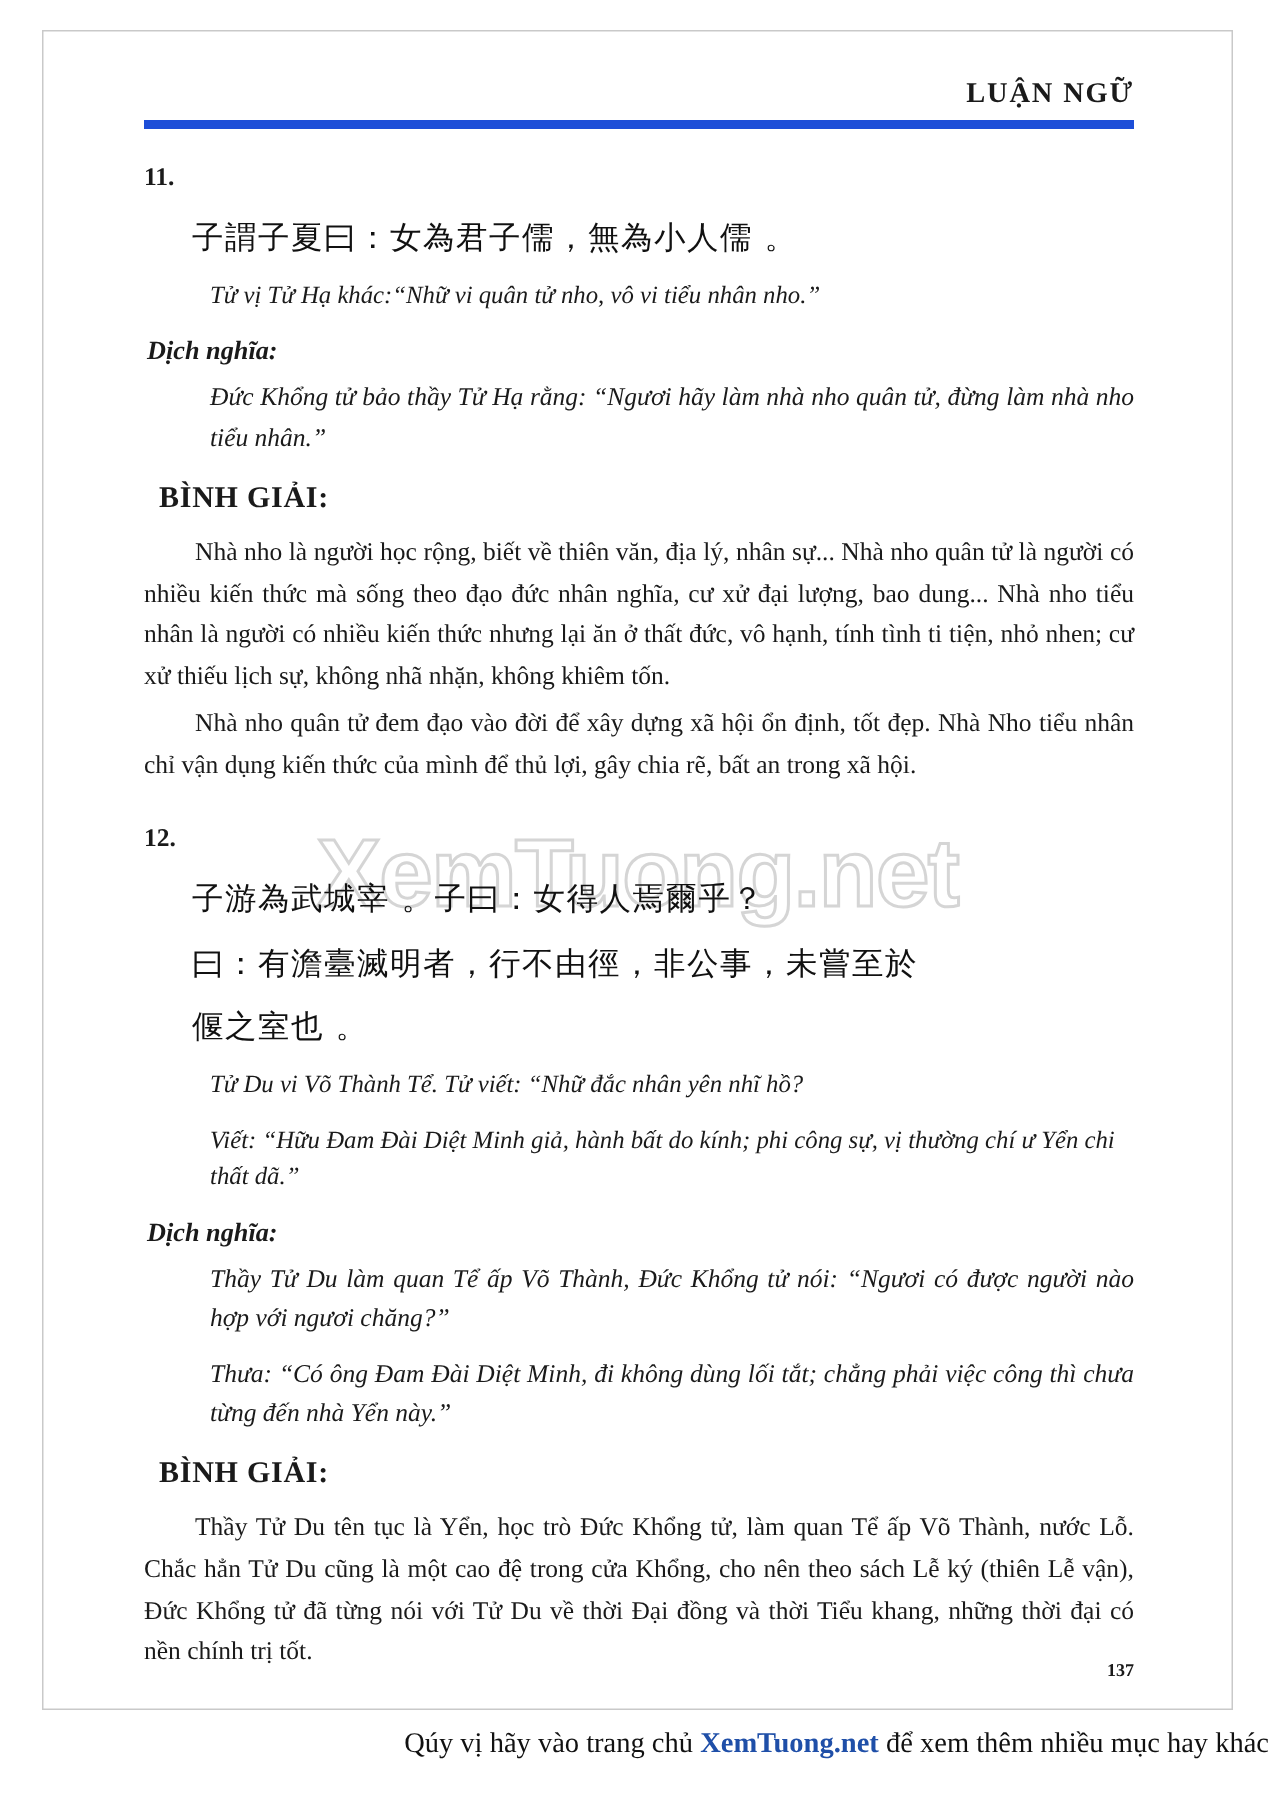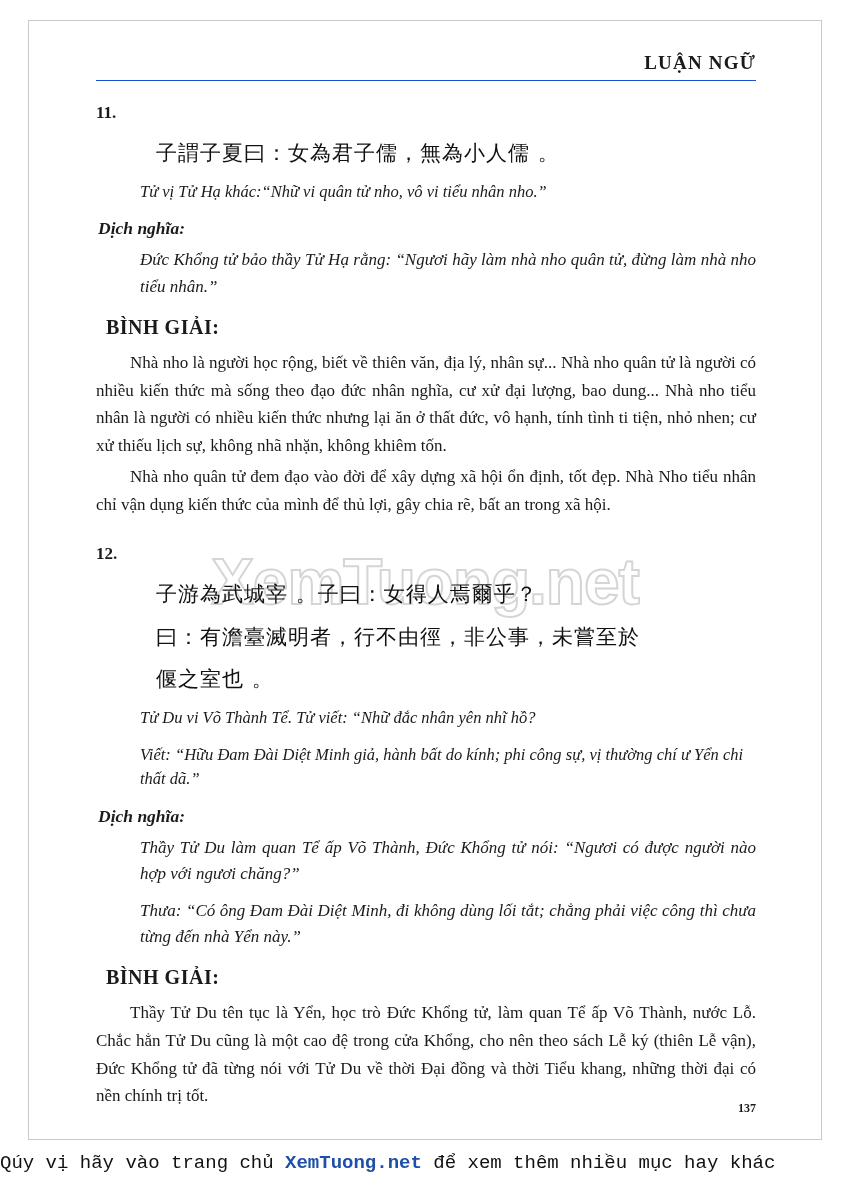--- a/index.html
+++ b/index.html
@@ -37,36 +37,36 @@
     width: 660px;
     box-sizing: border-box;
   }
   .header {
     text-align: right;
     font-family: "Liberation Serif", serif;
     font-weight: bold;
     font-size: 19px;
     letter-spacing: 1.2px;
     padding-bottom: 6px;
-    border-bottom: 1px solid #1d4ed8;
+    border-bottom: 6px solid #1d4ed8;
     margin-bottom: 22px;
   }
   .num {
     font-weight: bold;
     font-size: 17px;
     margin: 0 0 14px 0;
   }
   .num-2 {
     margin-top: 26px;
   }
   .han {
     font-family: "DejaVu Serif", serif;
     font-size: 21px;
     line-height: 1.55;
-    margin: 0 0 10px 60px;
+    margin: 0 0 10px 32px;
     letter-spacing: 1px;
     color: #111;
   }
   .translit {
     font-style: italic;
     font-size: 16.5px;
     line-height: 1.5;
     margin: 0 0 12px 44px;
   }
   .sub-head {
@@ -100,23 +100,23 @@
     right: 0;
     bottom: -2px;
     font-weight: bold;
     font-size: 12px;
   }
   .footer {
     position: absolute;
     left: 0;
     top: 1152px;
     width: 846px;
-    text-align: left;
+    text-align: right;
     font-size: 19px;
-    font-family: Liberation Mono, monospace;
+    font-family: Liberation Serif, serif;
   }
   .footer .brand {
     color: #1f4fa8;
     font-weight: bold;
   }
   .footer .plain {
     color: #111;
   }
   .watermark {
     position: absolute;

